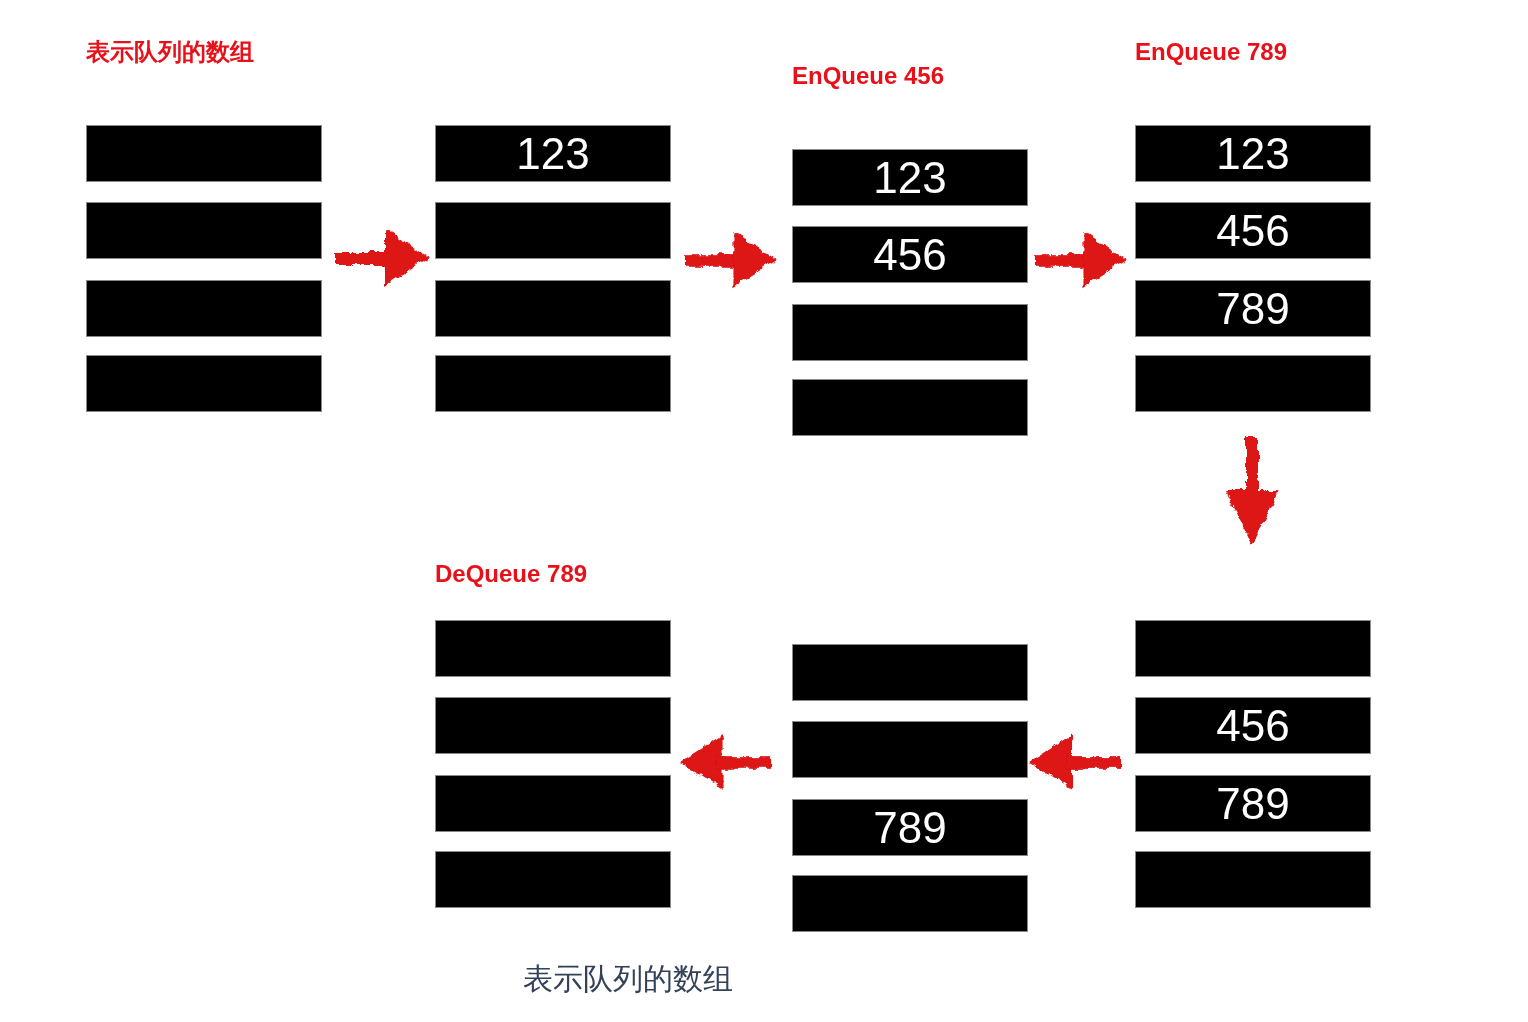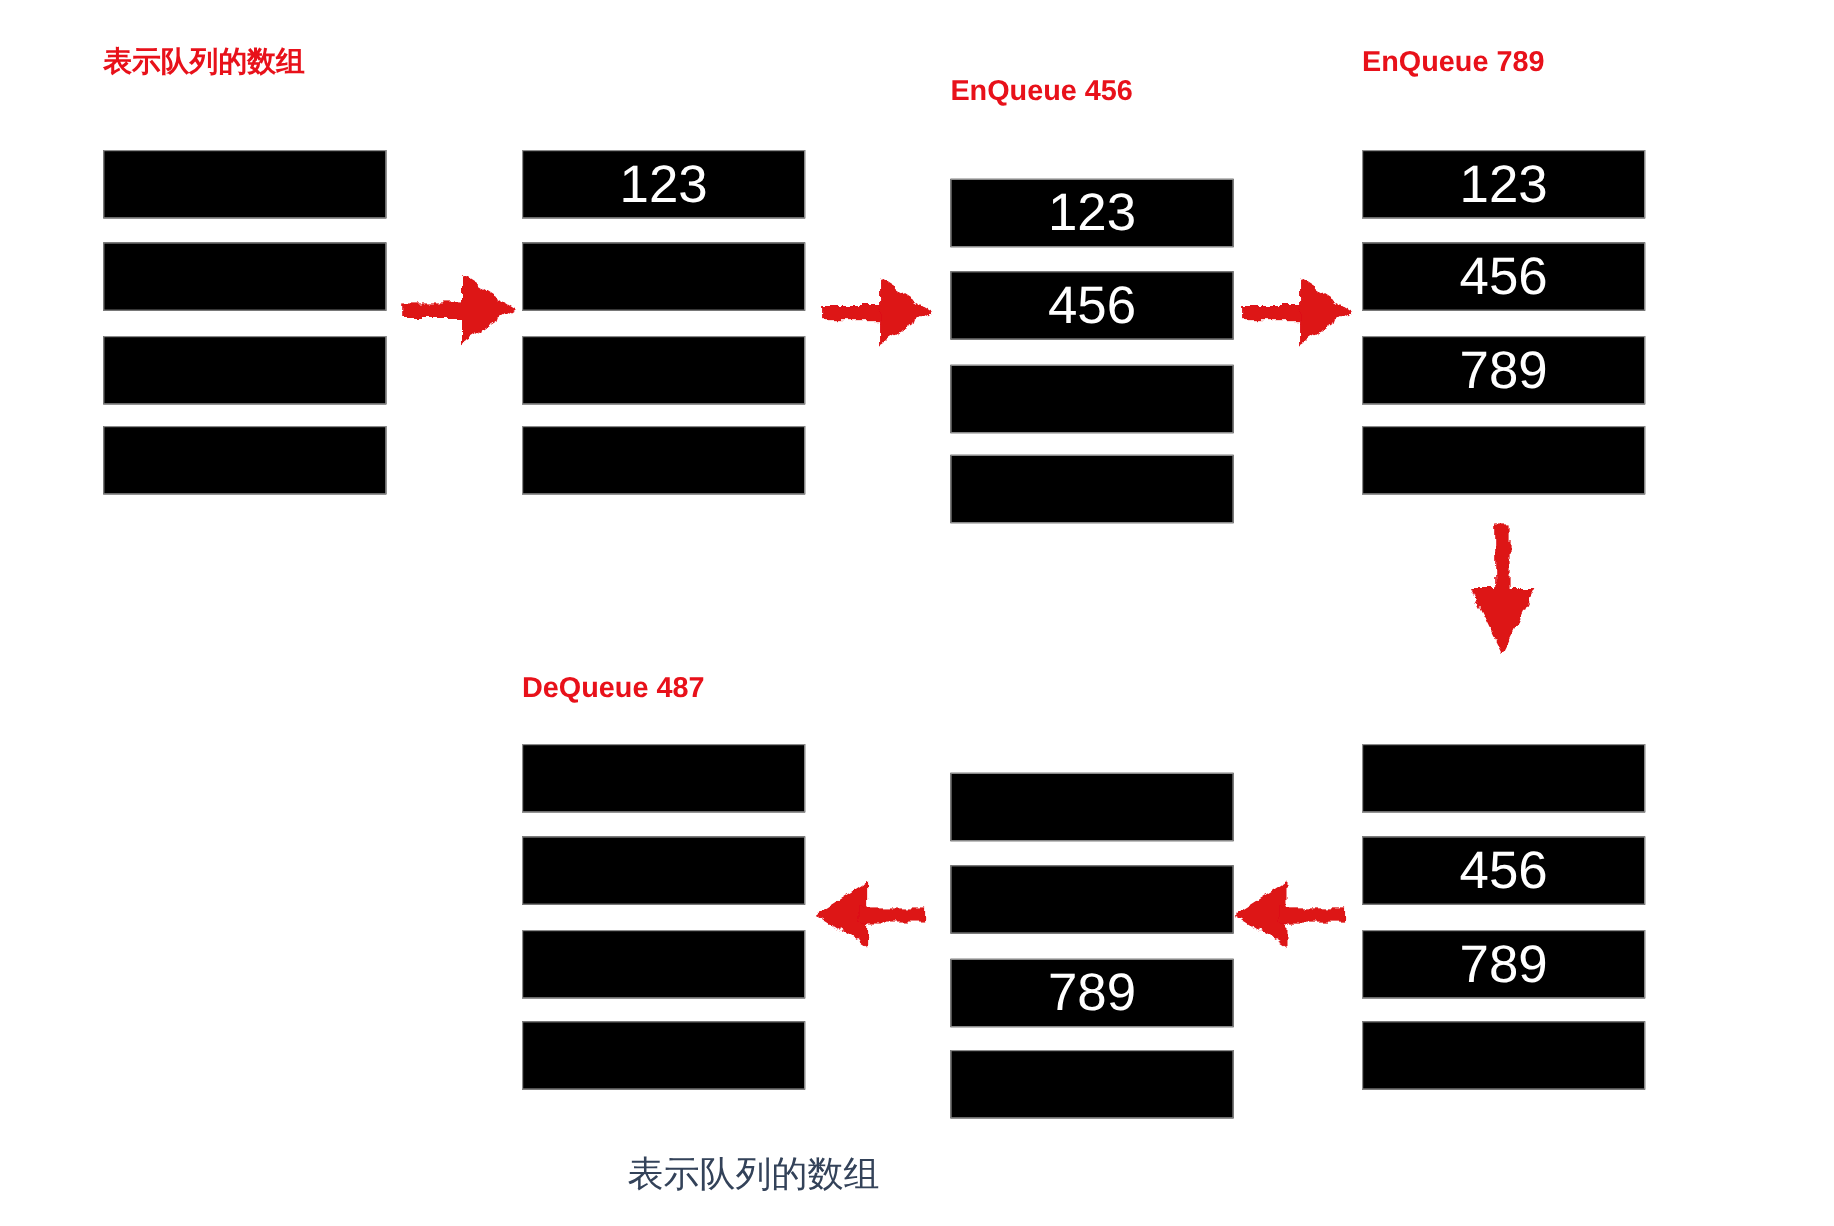--- a/index.html
+++ b/index.html
@@ -108,21 +108,21 @@
 
   <div class="col cx3">
     <div class="col-title top-title">EnQueue 789</div>
     <div class="cell t-r0">123</div>
     <div class="cell t-r1">456</div>
     <div class="cell t-r2">789</div>
     <div class="cell t-r3"></div>
   </div>
 
   <div class="col cx1">
-    <div class="col-title bottom-title">DeQueue 487</div>
+    <div class="col-title bottom-title">DeQueue 789</div>
     <div class="cell b-r0"></div>
     <div class="cell b-r1"></div>
     <div class="cell b-r2"></div>
     <div class="cell b-r3"></div>
   </div>
 
   <div class="col cx2">
     <div class="cell b-r0"></div>
     <div class="cell b-r1"></div>
     <div class="cell b-r2">789</div>

